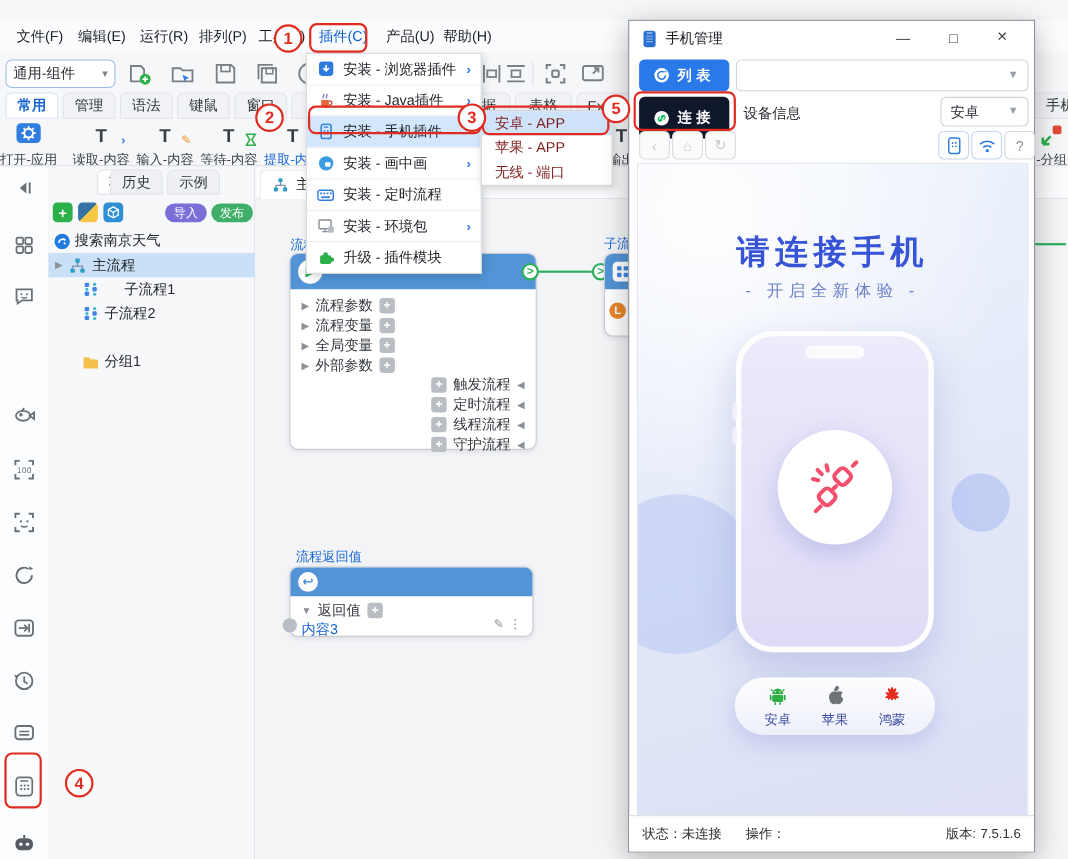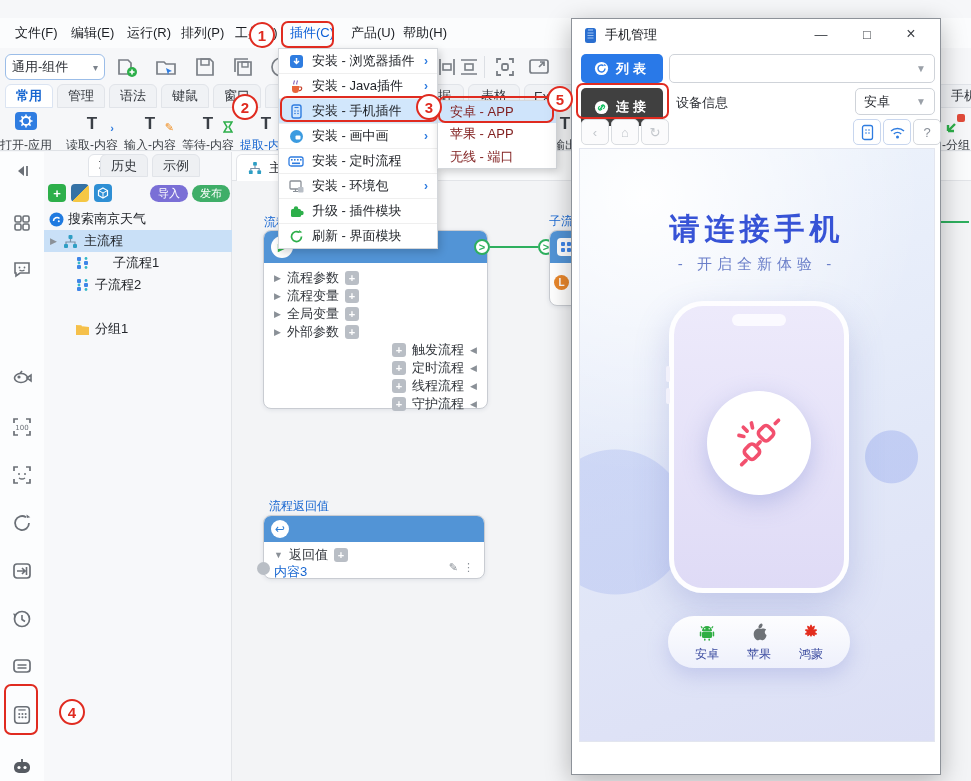--- a/index.html
+++ b/index.html
@@ -654,29 +654,20 @@
           <svg width="15" height="15" viewBox="0 0 15 15">
             <g fill="#2daf4a">
               <rect x="2" y="5" width="10" height="8" rx="1.5"></rect>
               <circle cx="7" cy="4.5" r="2.2"></circle>
               <circle cx="12.5" cy="9" r="2.2"></circle>
             </g>
           </svg>
         </span>
       <span>升级 - 插件模块</span>
     </div>
-    <div class="pmi">
-      <span class="micn">
-          <svg width="15" height="15" viewBox="0 0 15 15">
-            <path d="M12.5 7.5a5 5 0 1 1-2.2-4.1" fill="none" stroke="#2daf4a" stroke-width="1.7"></path>
-            <path d="M10 1l.4 2.9 2.9-.7z" fill="#2daf4a"></path>
-          </svg>
-        </span>
-      <span>刷新 - 界面模块</span>
-    </div>
   </div>
 
   <div class="smenu">
     <div class="smi hl">
         <span>安卓 - APP</span>
       </div>
     <div class="smi">
         <span>苹果 - APP</span>
       </div>
     <div class="smi">
@@ -706,21 +697,21 @@
             <path d="M11 7.5a3.5 3.5 0 1 1-1.5-2.9" fill="none" stroke="#2979e8" stroke-width="1.4"></path>
             <path d="M10 2.8l.3 2.2 2.1-.5z" fill="#2979e8"></path>
           </svg>
       </span>
       <span>列表</span>
     </div>
     <div class="fld" style="left:97px;top:35px;width:266px;height:29px">
       <span class="arr">▼</span>
     </div>
 
-    <div class="btn" style="left:9px;top:69px;width:82px;height:38px;background:#404040">
+    <div class="btn" style="left:9px;top:69px;width:82px;height:38px;background:#0f172a">
       <span class="bic">
         <svg width="15" height="15" viewBox="0 0 15 15">
             <circle cx="7.5" cy="7.5" r="6.6" fill="#fff"></circle>
             <path d="M5 10l5-5M5.8 6.2l-1 1a1.7 1.7 0 0 0 2.4 2.4l1-1M9.2 8.8l1-1A1.7 1.7 0 0 0 7.8 5.4l-1 1" fill="none" stroke="#10bf5f" stroke-width="1.1"></path>
           </svg>
       </span>
       <span>连接</span>
     </div>
     <span style="position:absol"></span>
     <span style="position:absolute;left:104px;top:75px;font-size:13px;color:#2a2d33">设备信息</span>
@@ -807,20 +798,27 @@
               <ellipse cx="11" cy="8.6" rx="1.6" ry="6.2"></ellipse>
               <ellipse cx="11" cy="9" rx="1.6" ry="6.3" transform="rotate(35 11 9)"></ellipse>
               <ellipse cx="11" cy="10" rx="1.6" ry="6.5" transform="rotate(70 11 10)"></ellipse>
             </g>
           </svg>
           <div class="dlb">鸿蒙</div>
         </div>
       </div>
     </div>
 
+    <div class="pw-status">
+      <span style="margin-left:12px">状态：</span>
+      <span>未连接</span>
+      <span style="margin-left:22px">操作：</span>
+      <span style="margin-left:auto;margin-right:44px">版本:</span>
+      <span style="margin-right:12px;margin-left:-40px">7.5.1.6</span>
+    </div>
   </div>
 
   <div class="ann-b" style="left:281px;top:21px;width:53px;height:27px"></div>
   <div class="ann-c" style="left:249px;top:22px">
       <span>1</span>
     </div>
   <div class="ann-b" style="left:280px;top:96px;width:158px;height:26px"></div>
   <div class="ann-c" style="left:232px;top:94px">
       <span>2</span>
     </div>

